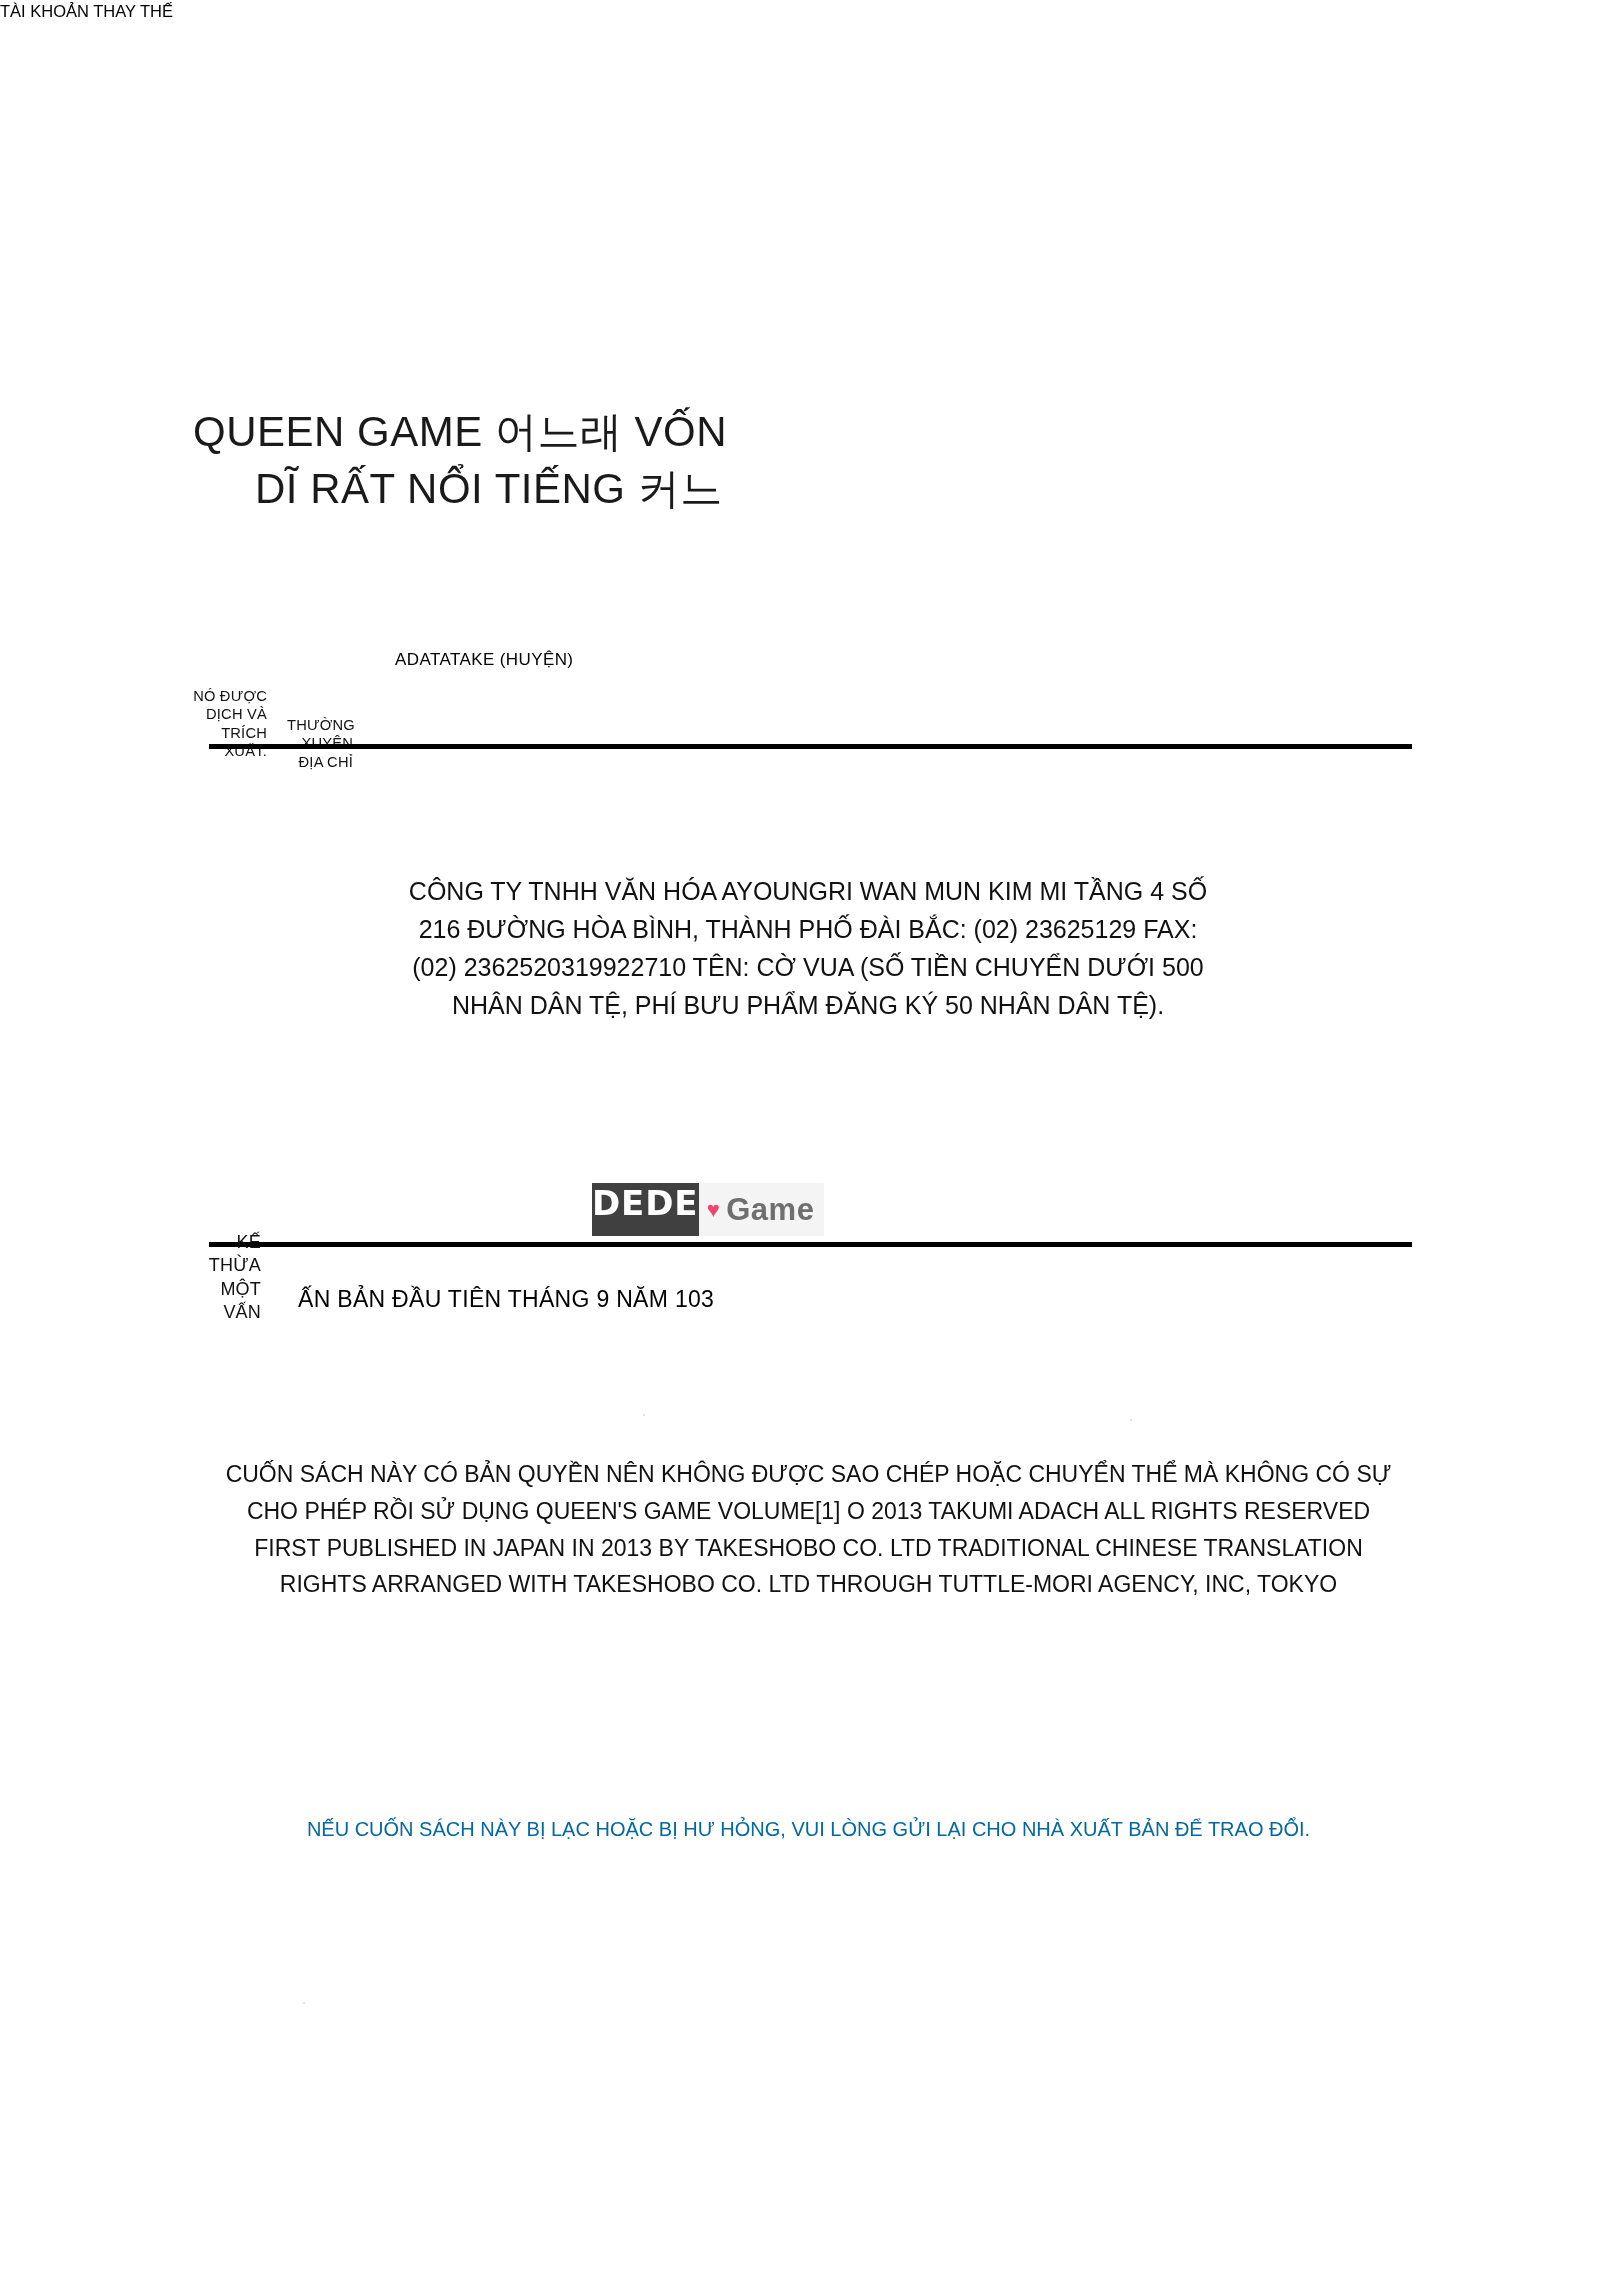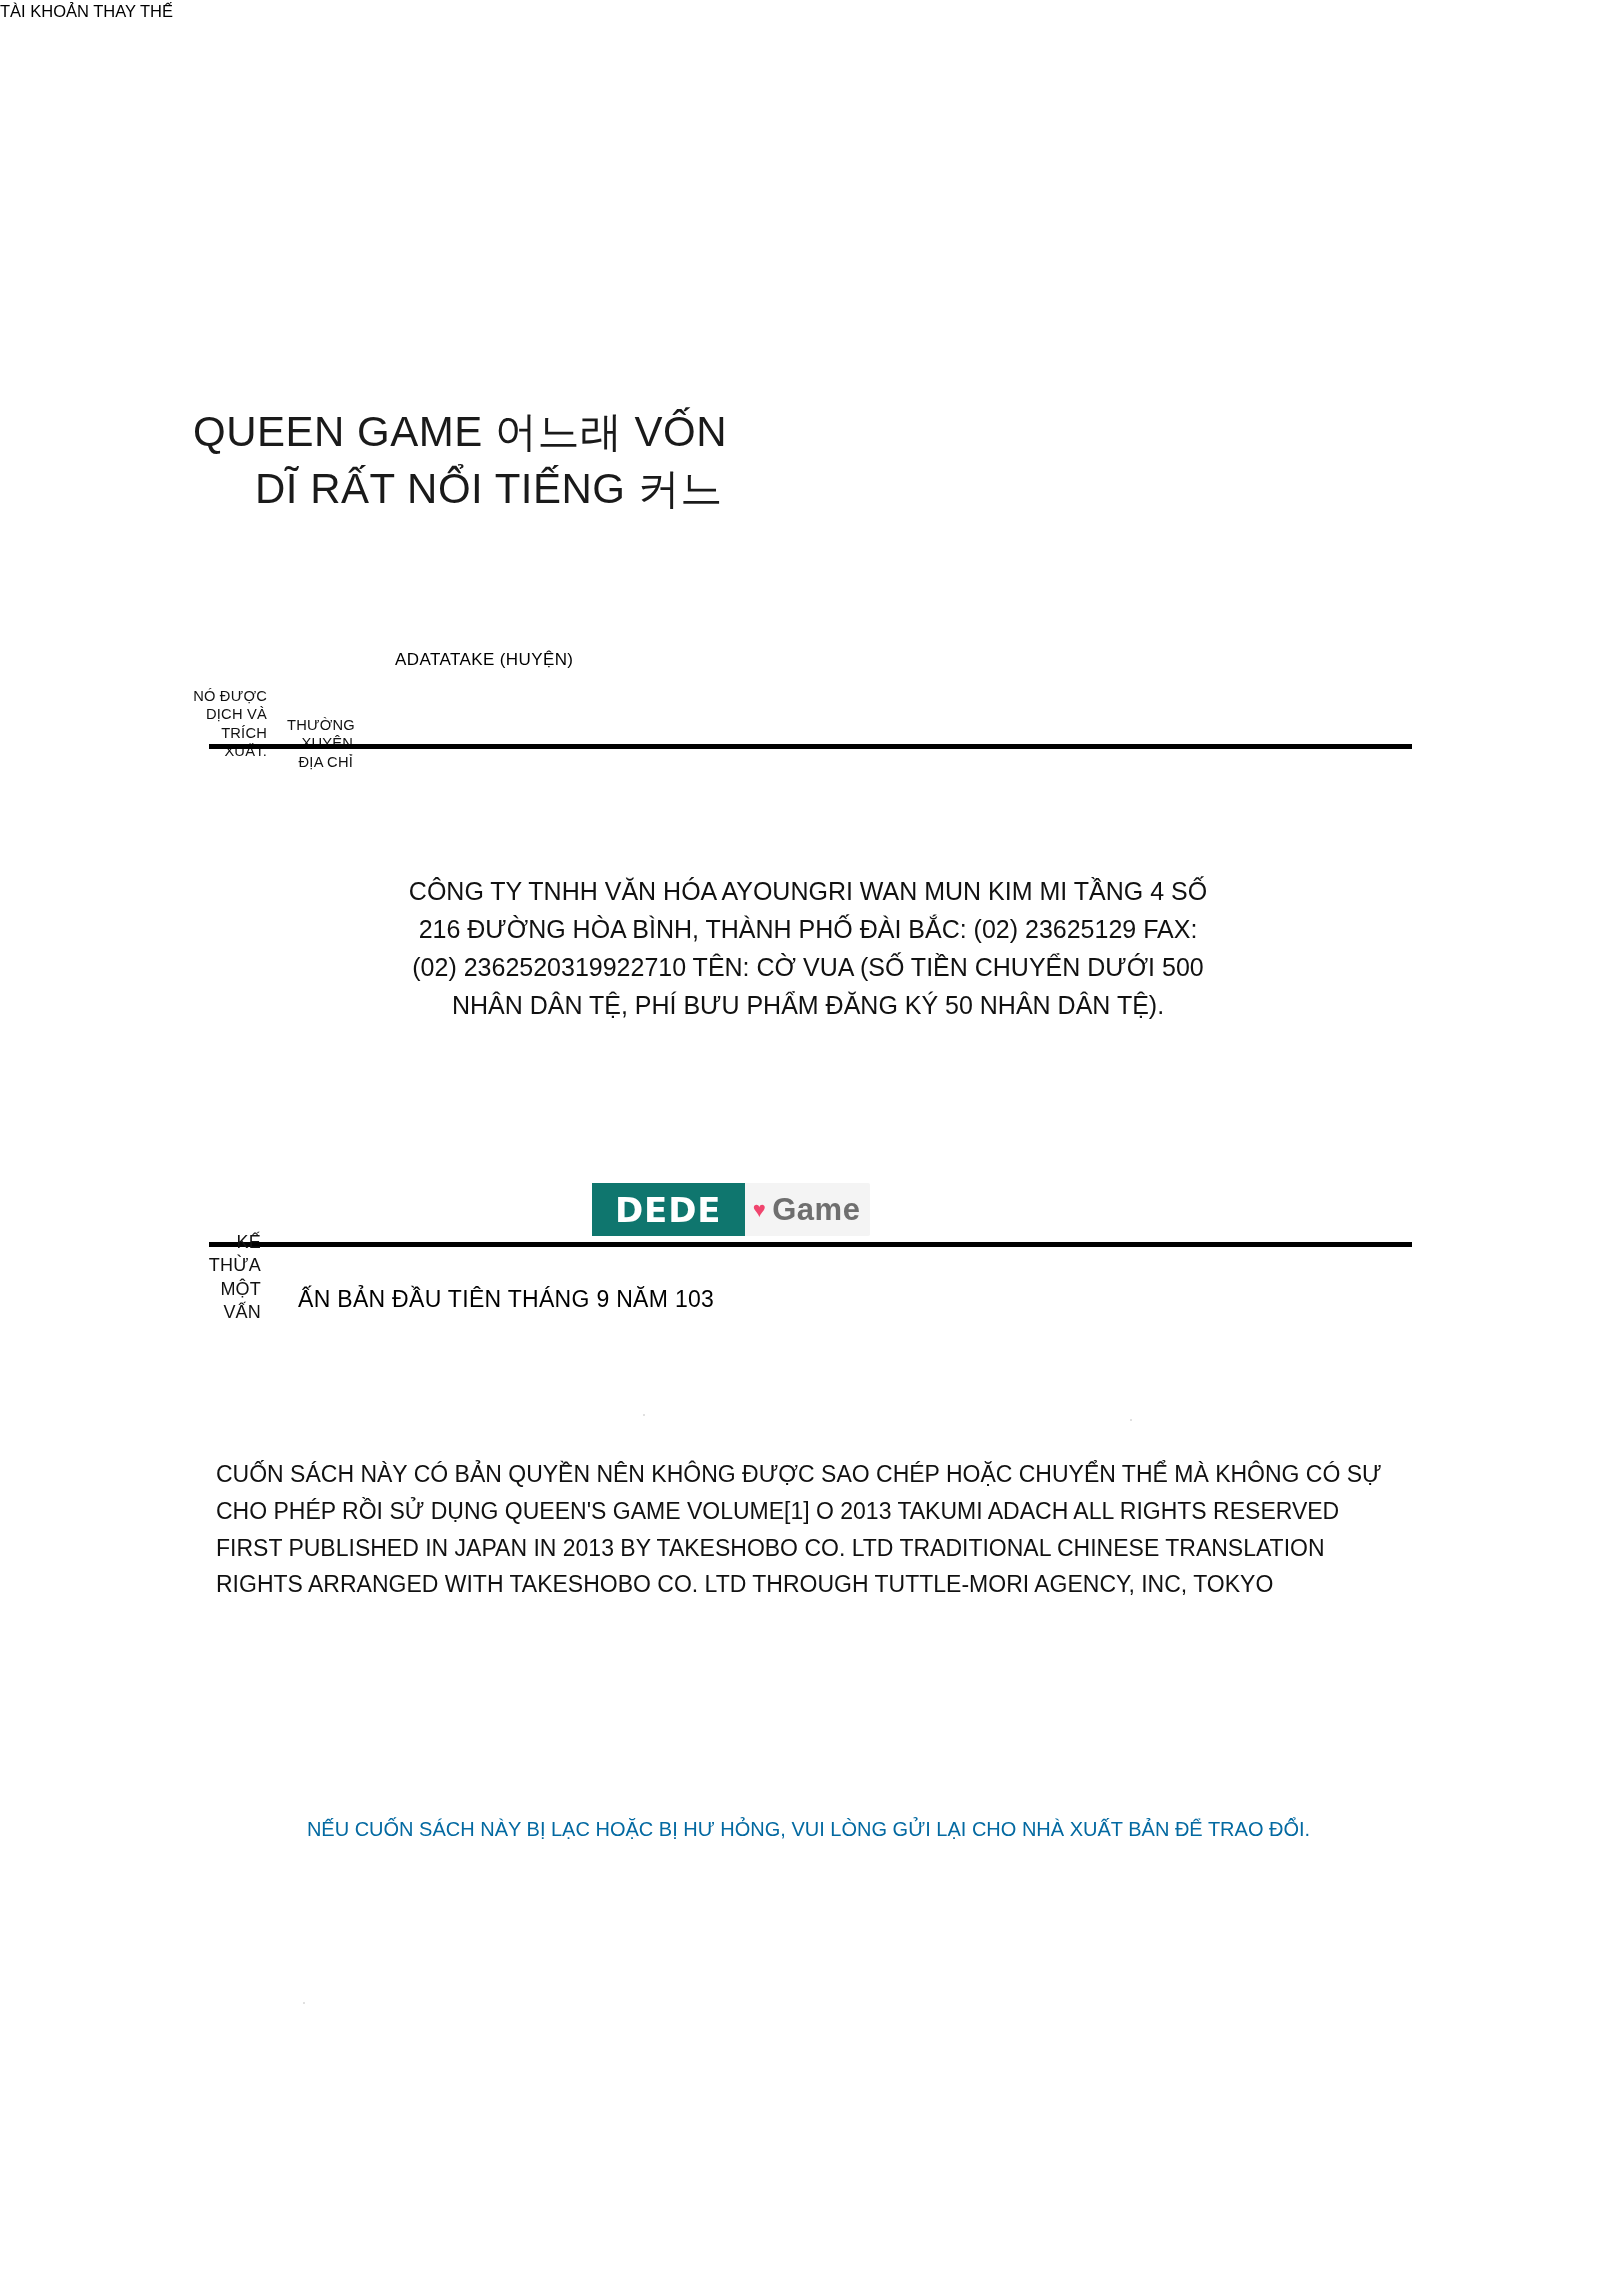--- a/index.html
+++ b/index.html
@@ -121,21 +121,21 @@
     font-size: 23px;
     letter-spacing: 0.3px;
   }
 
   
   .copyright {
     position: absolute;
     left: 216px;
     top: 1456px;
     width: 1185px;
-    text-align: left;
+    text-align: center;
     font-size: 23px;
     line-height: 1.6;
     color: #111;
   }
 
   
   .footer-note {
     position: absolute;
     left: 51px;
     top: 1814px;
@@ -153,24 +153,24 @@
     top: 1183px;
     display: flex;
     align-items: center;
     height: 53px;
     padding: 0 9.2px 0 0;
     background: rgba(243,243,243,0.92);
     border-radius: 1.8px;
   }
   .wm-de {
     display: flex;
-    align-items: center;
+    align-items: flex-start;
     height: 53px;
-    padding: 0 23px;
-    background: #0f766e;
+    padding: 0 0;
+    background: #404040;
   }
   .wm-de span {
     font-size: 34px;
     font-weight: bold;
     color: #ffffff;
     letter-spacing: 0.9px;
     font-family: "DejaVu Sans", sans-serif;
   }
   .wm-heart {
     color: #f0456e;

